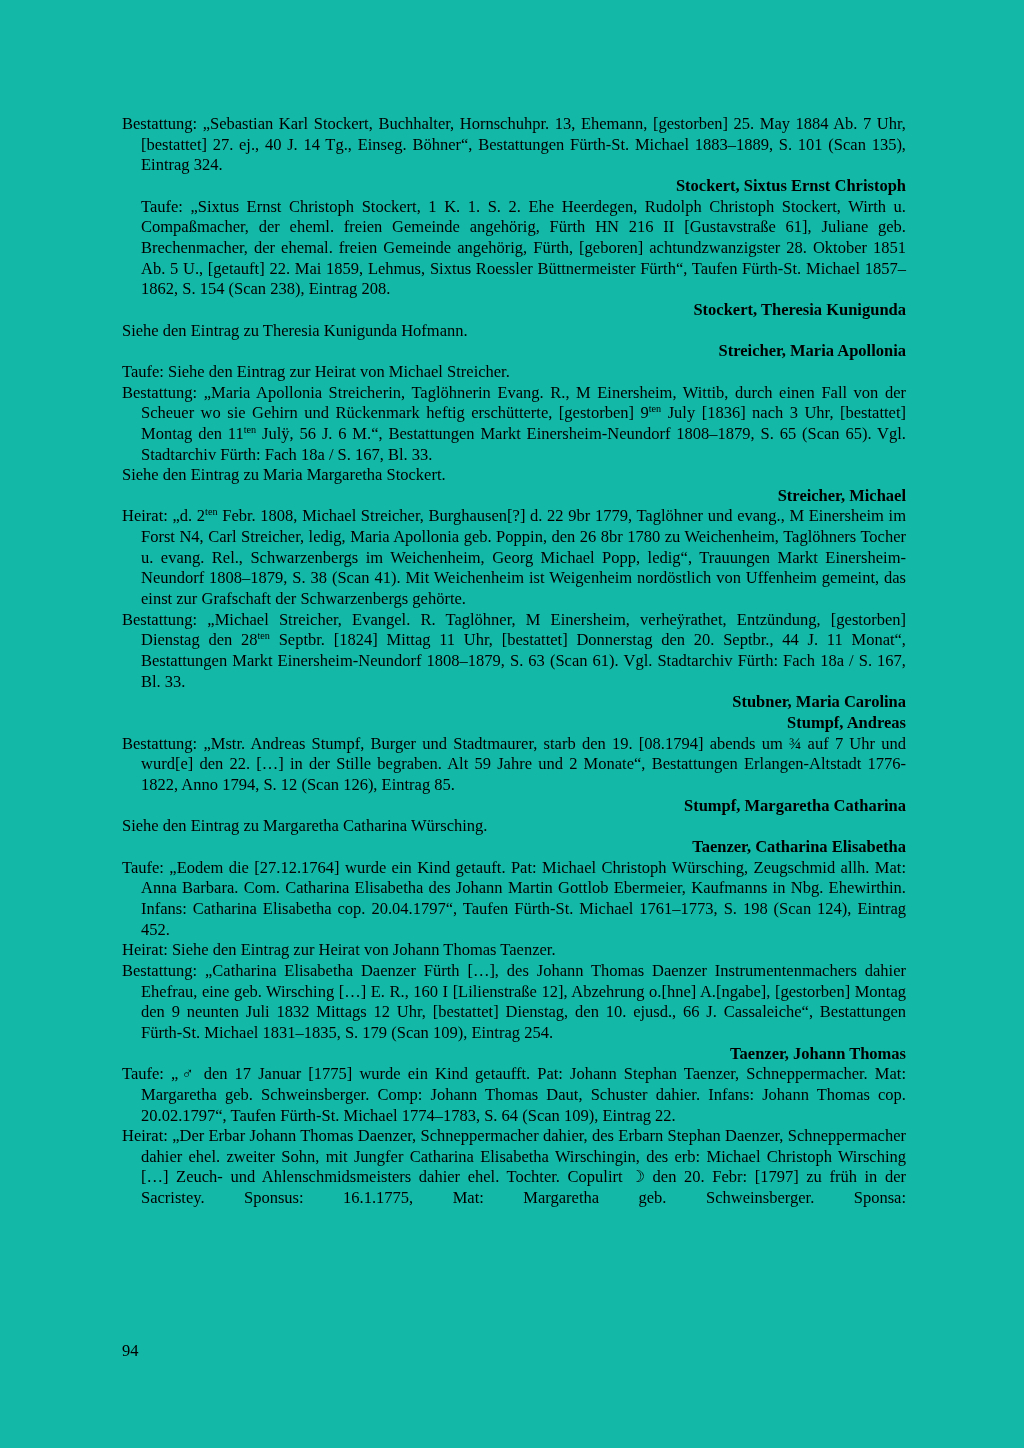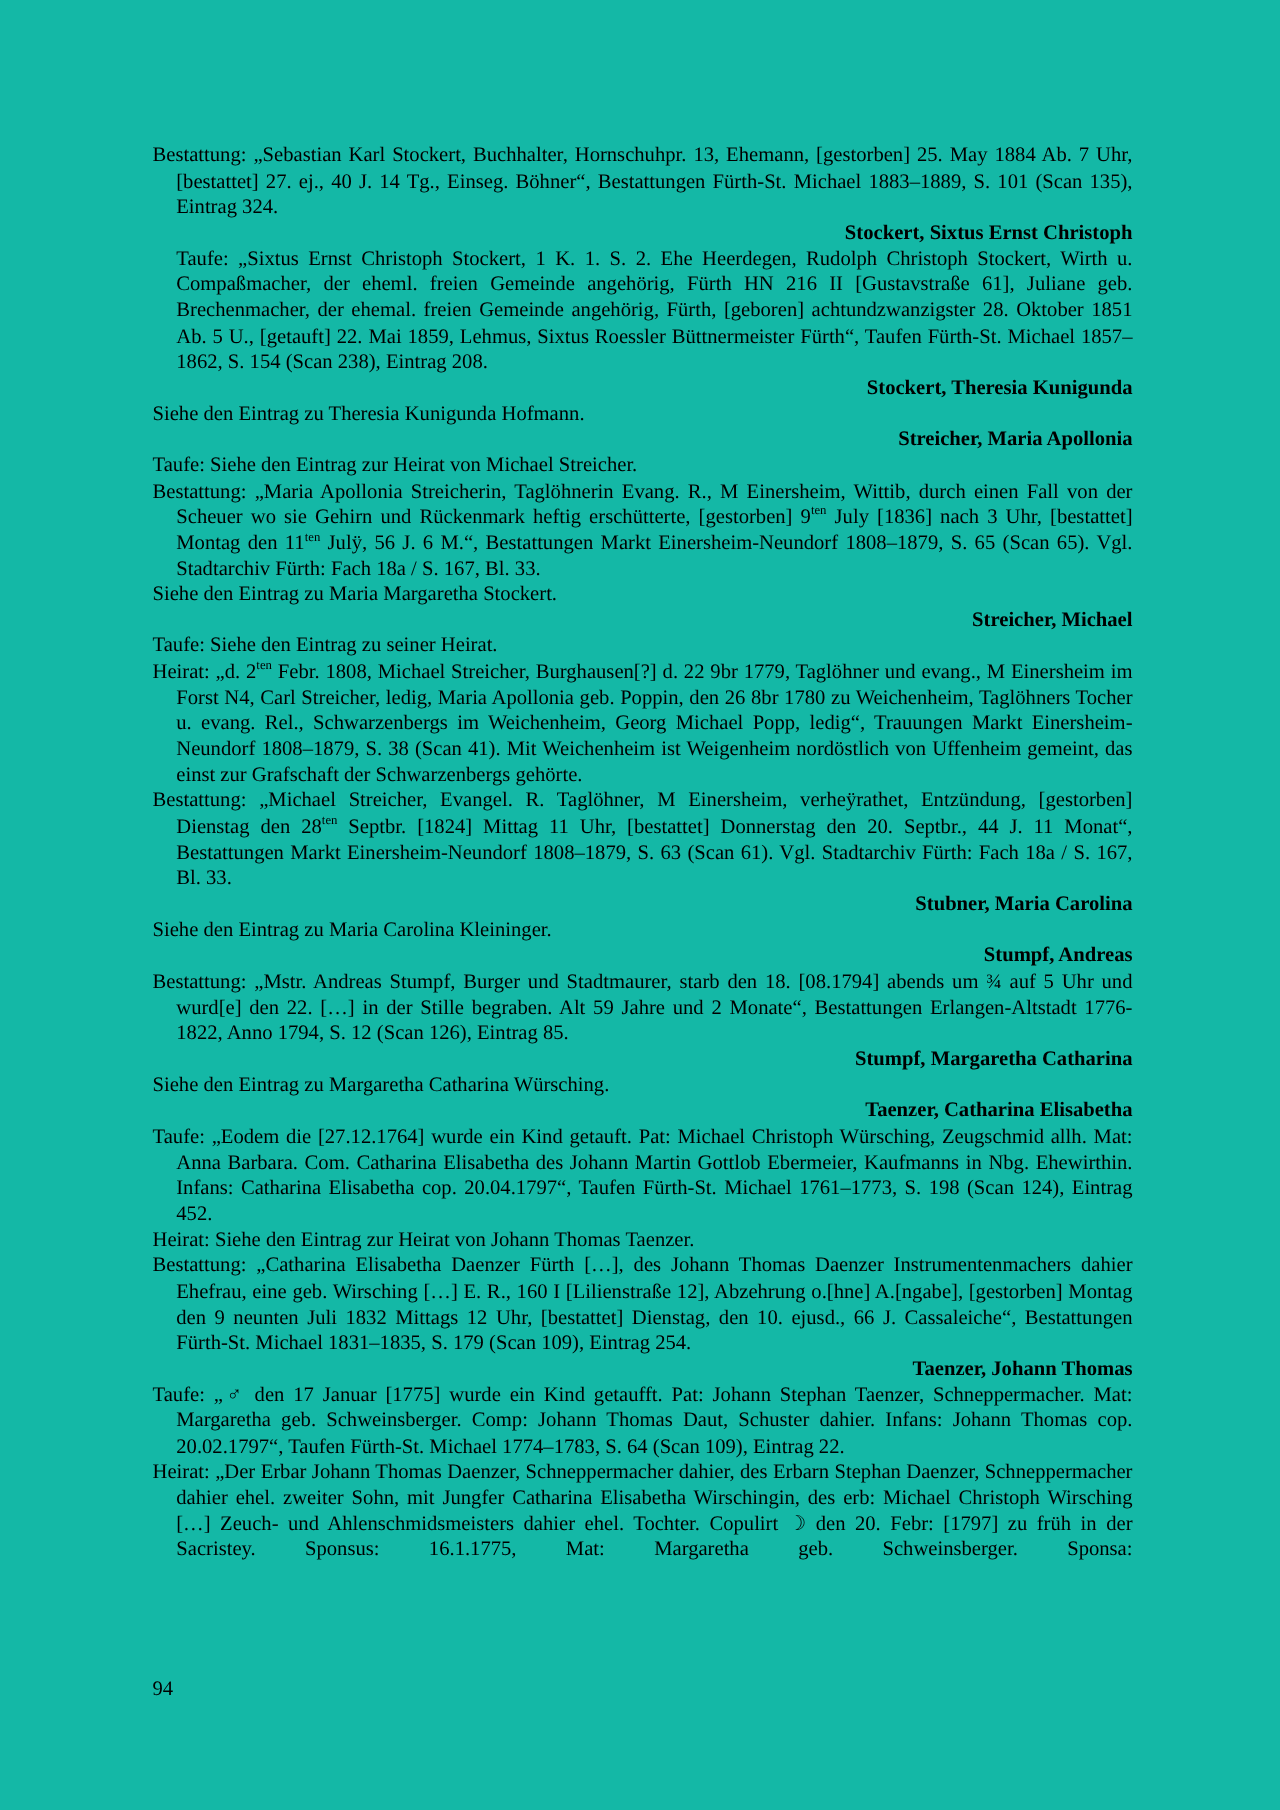--- a/index.html
+++ b/index.html
@@ -73,27 +73,25 @@
       <div class="para hanging">Bestattung: „Sebastian Karl Stockert, Buchhalter, Hornschuhpr. 13, Ehemann, [gestorben] 25. May 1884 Ab. 7 Uhr, [bestattet] 27. ej., 40 J. 14 Tg., Einseg. Böhner“, Bestattungen Fürth-St. Michael 1883–1889, S. 101 (Scan 135), Eintrag 324.</div>
       <div class="heading">Stockert, Sixtus Ernst Christoph</div>
       <div class="para block">Taufe: „Sixtus Ernst Christoph Stockert, 1 K. 1. S. 2. Ehe Heerdegen, Rudolph Christoph Stockert, Wirth u. Compaßmacher, der eheml. freien Gemeinde angehörig, Fürth HN 216 II [Gustavstraße 61], Juliane geb. Brechenmacher, der ehemal. freien Gemeinde angehörig, Fürth, [geboren] achtundzwanzigster 28. Oktober 1851 Ab. 5 U., [getauft] 22. Mai 1859, Lehmus, Sixtus Roessler Büttnermeister Fürth“, Taufen Fürth-St. Michael 1857–1862, S. 154 (Scan 238), Eintrag 208.</div>
       <div class="heading">Stockert, Theresia Kunigunda</div>
       <div class="para hanging">Siehe den Eintrag zu Theresia Kunigunda Hofmann.</div>
       <div class="heading">Streicher, Maria Apollonia</div>
       <div class="para hanging">Taufe: Siehe den Eintrag zur Heirat von Michael Streicher.</div>
       <div class="para hanging">Bestattung: „Maria Apollonia Streicherin, Taglöhnerin Evang. R., M Einersheim, Wittib, durch einen Fall von der Scheuer wo sie Gehirn und Rückenmark heftig erschütterte, [gestorben] 9<sup>ten</sup> July [1836] nach 3 Uhr, [bestattet] Montag den 11<sup>ten</sup> Julÿ, 56 J. 6 M.“, Bestattungen Markt Einersheim-Neundorf 1808–1879, S. 65 (Scan 65). Vgl. Stadtarchiv Fürth: Fach 18a / S. 167, Bl. 33.</div>
       <div class="para hanging">Siehe den Eintrag zu Maria Margaretha Stockert.</div>
       <div class="heading">Streicher, Michael</div>
-      <div class="para hanging">Taufe: Siehe den Eintrag zu seiner Heirat.</div>
       <div class="para hanging">Heirat: „d. 2<sup>ten</sup> Febr. 1808, Michael Streicher, Burghausen[?] d. 22 9br 1779, Taglöhner und evang., M Einersheim im Forst N4, Carl Streicher, ledig, Maria Apollonia geb. Poppin, den 26 8br 1780 zu Weichenheim, Taglöhners Tocher u. evang. Rel., Schwarzenbergs im Weichenheim, Georg Michael Popp, ledig“, Trauungen Markt Einersheim-Neundorf 1808–1879, S. 38 (Scan 41). Mit Weichenheim ist Weigenheim nordöstlich von Uffenheim gemeint, das einst zur Grafschaft der Schwarzenbergs gehörte.</div>
       <div class="para hanging">Bestattung: „Michael Streicher, Evangel. R. Taglöhner, M Einersheim, verheÿrathet, Entzündung, [gestorben] Dienstag den 28<sup>ten</sup> Septbr. [1824] Mittag 11 Uhr, [bestattet] Donnerstag den 20. Septbr., 44 J. 11 Monat“, Bestattungen Markt Einersheim-Neundorf 1808–1879, S. 63 (Scan 61). Vgl. Stadtarchiv Fürth: Fach 18a / S. 167, Bl. 33.</div>
       <div class="heading">Stubner, Maria Carolina</div>
-      <div class="para hanging">Siehe den Eintrag zu Maria Carolina Kleininger.</div>
       <div class="heading">Stumpf, Andreas</div>
-      <div class="para hanging">Bestattung: „Mstr. Andreas Stumpf, Burger und Stadtmaurer, starb den 18. [08.1794] abends um ¾ auf 5 Uhr und wurd[e] den 22. […] in der Stille begraben. Alt 59 Jahre und 2 Monate“, Bestattungen Erlangen-Altstadt 1776-1822, Anno 1794, S. 12 (Scan 126), Eintrag 85.</div>
+      <div class="para hanging">Bestattung: „Mstr. Andreas Stumpf, Burger und Stadtmaurer, starb den 19. [08.1794] abends um ¾ auf 7 Uhr und wurd[e] den 22. […] in der Stille begraben. Alt 59 Jahre und 2 Monate“, Bestattungen Erlangen-Altstadt 1776-1822, Anno 1794, S. 12 (Scan 126), Eintrag 85.</div>
       <div class="heading">Stumpf, Margaretha Catharina</div>
       <div class="para hanging">Siehe den Eintrag zu Margaretha Catharina Würsching.</div>
       <div class="heading">Taenzer, Catharina Elisabetha</div>
       <div class="para hanging">Taufe: „Eodem die [27.12.1764] wurde ein Kind getauft. Pat: Michael Christoph Würsching, Zeugschmid allh. Mat: Anna Barbara. Com. Catharina Elisabetha des Johann Martin Gottlob Ebermeier, Kaufmanns in Nbg. Ehewirthin. Infans: Catharina Elisabetha cop. 20.04.1797“, Taufen Fürth-St. Michael 1761–1773, S. 198 (Scan 124), Eintrag 452.</div>
       <div class="para hanging">Heirat: Siehe den Eintrag zur Heirat von Johann Thomas Taenzer.</div>
       <div class="para hanging">Bestattung: „Catharina Elisabetha Daenzer Fürth […], des Johann Thomas Daenzer Instrumentenmachers dahier Ehefrau, eine geb. Wirsching […] E. R., 160 I [Lilienstraße 12], Abzehrung o.[hne] A.[ngabe], [gestorben] Montag den 9 neunten Juli 1832 Mittags 12 Uhr, [bestattet] Dienstag, den 10. ejusd., 66 J. Cassaleiche“, Bestattungen Fürth-St. Michael 1831–1835, S. 179 (Scan 109), Eintrag 254.</div>
       <div class="heading">Taenzer, Johann Thomas</div>
       <div class="para hanging">Taufe: „♂ den 17 Januar [1775] wurde ein Kind getaufft. Pat: Johann Stephan Taenzer, Schneppermacher. Mat: Margaretha geb. Schweinsberger. Comp: Johann Thomas Daut, Schuster dahier. Infans: Johann Thomas cop. 20.02.1797“, Taufen Fürth-St. Michael 1774–1783, S. 64 (Scan 109), Eintrag 22.</div>
       <div class="para hanging cont">Heirat: „Der Erbar Johann Thomas Daenzer, Schneppermacher dahier, des Erbarn Stephan Daenzer, Schneppermacher dahier ehel. zweiter Sohn, mit Jungfer Catharina Elisabetha Wirschingin, des erb: Michael Christoph Wirsching […] Zeuch- und Ahlenschmidsmeisters dahier ehel. Tochter. Copulirt ☽ den 20. Febr: [1797] zu früh in der Sacristey. Sponsus: 16.1.1775, Mat: Margaretha geb. Schweinsberger. Sponsa:</div>
     </div>

